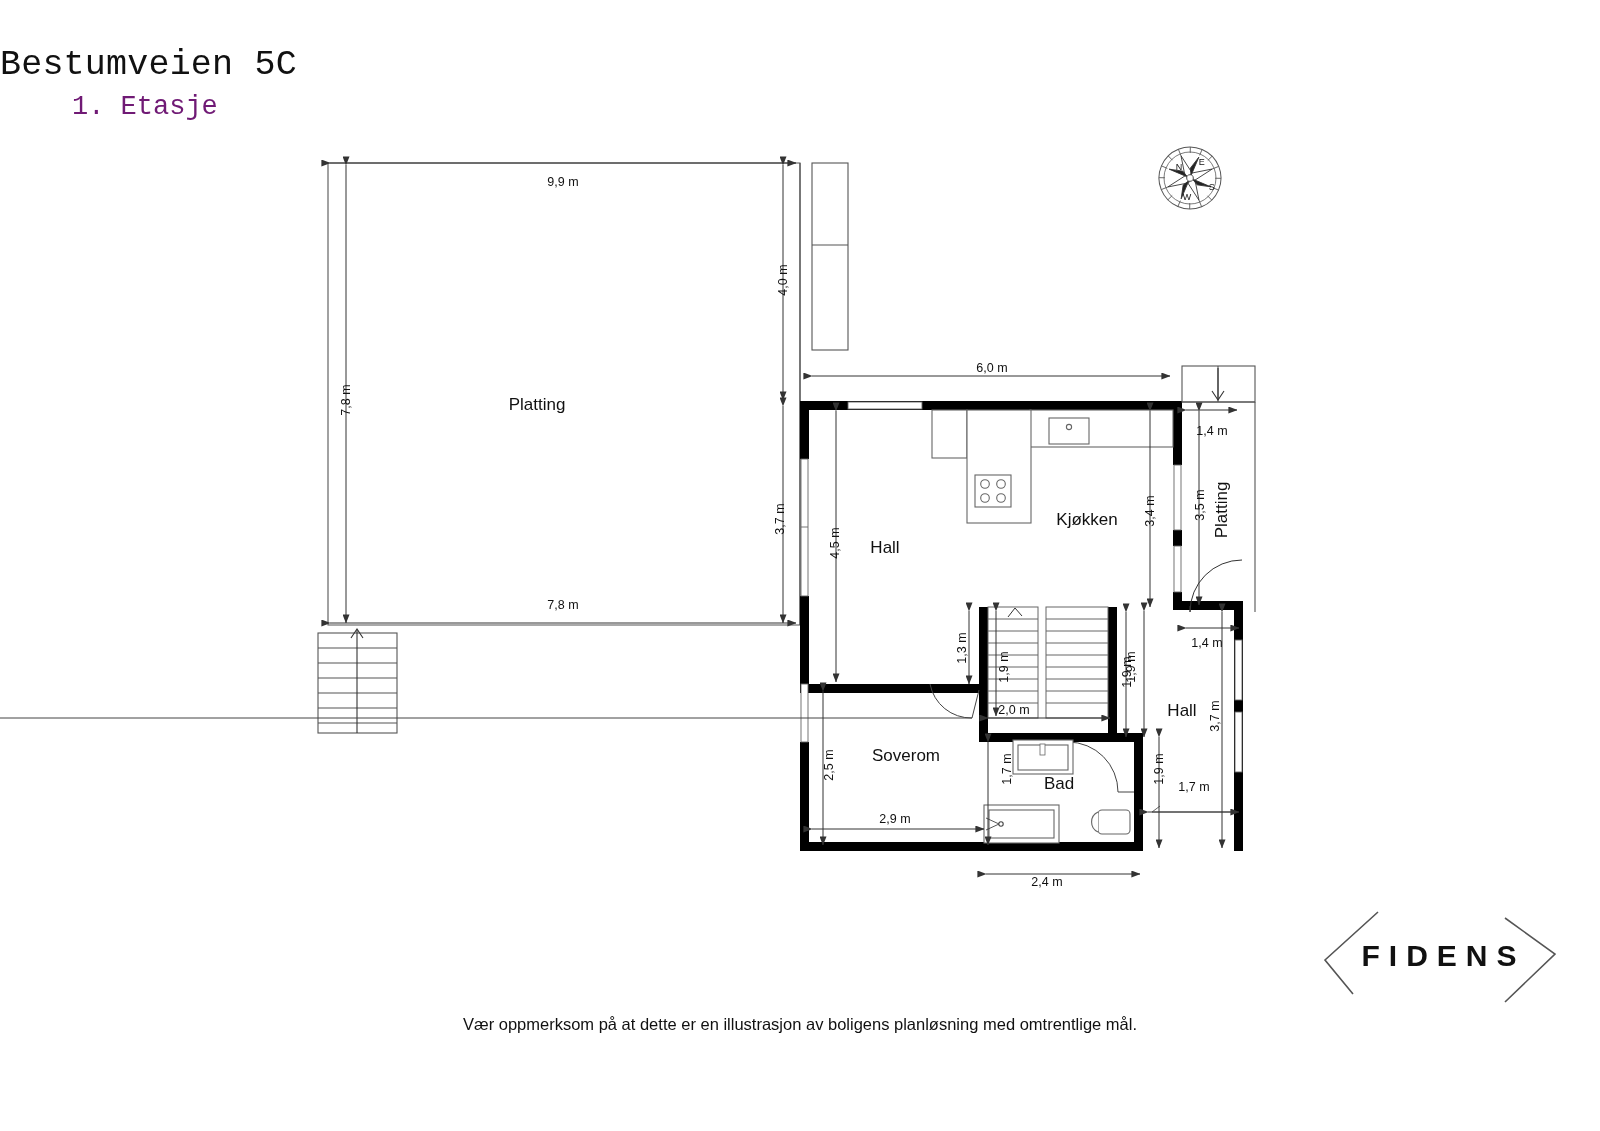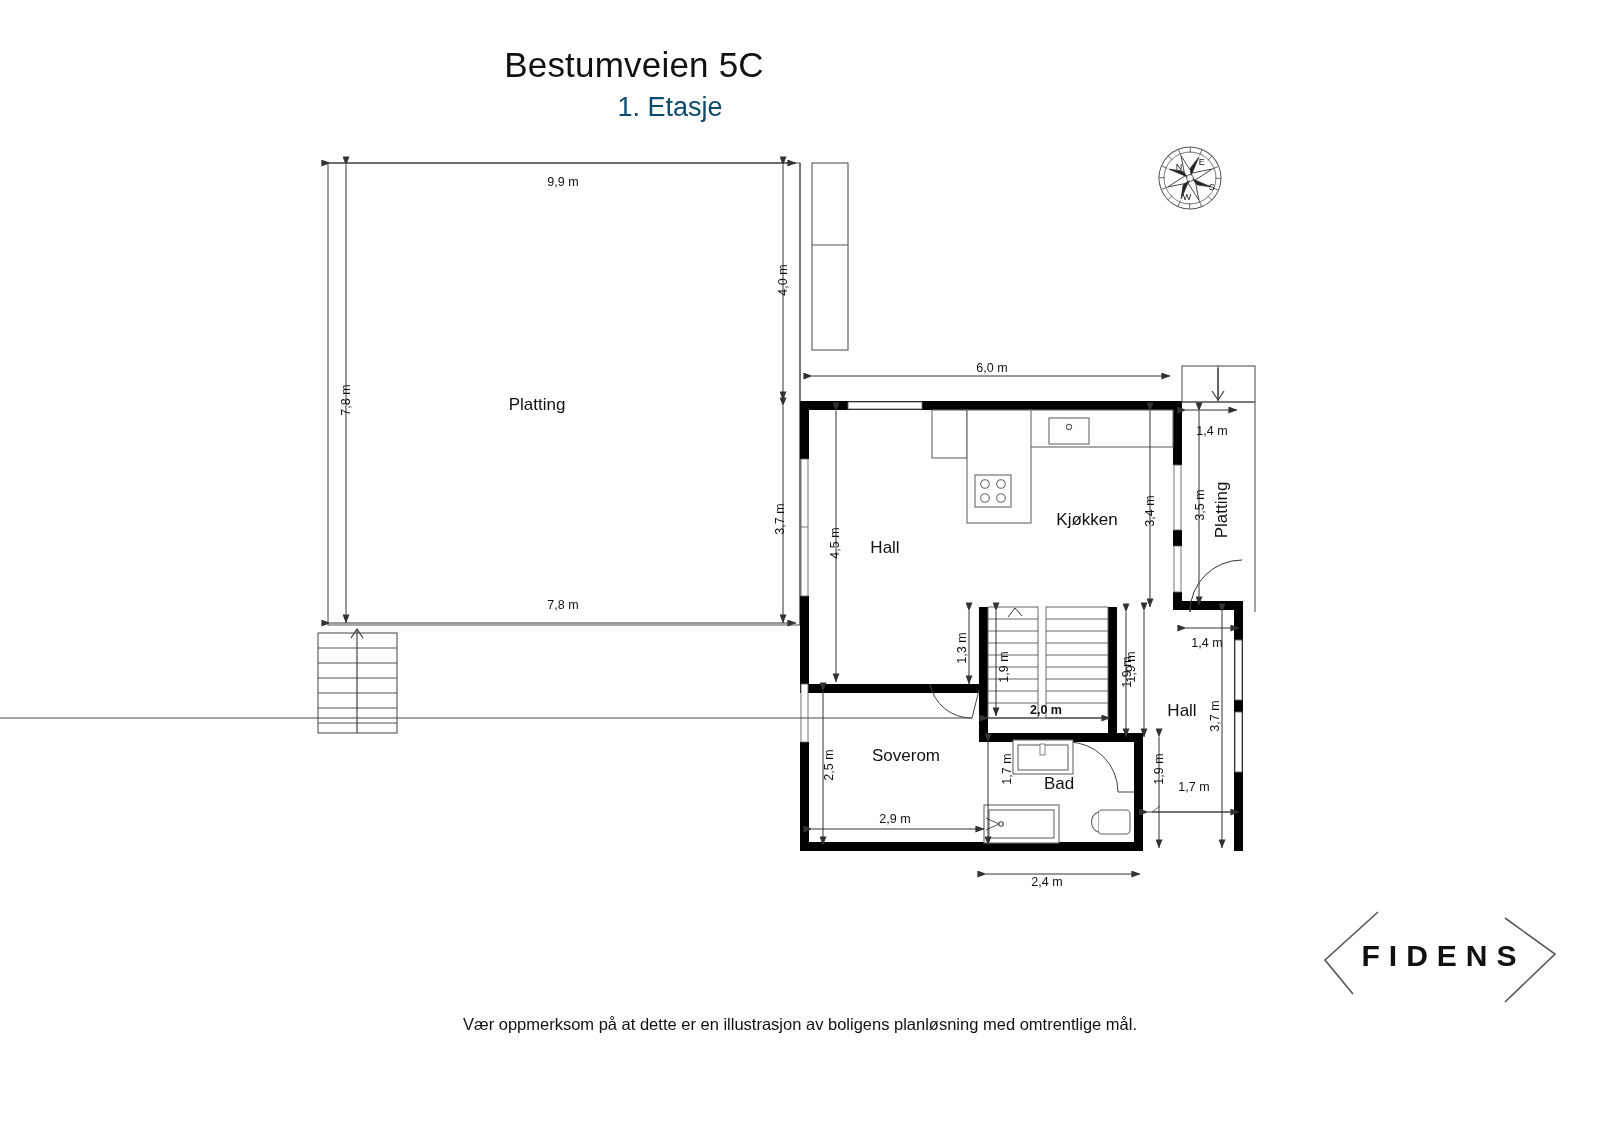--- a/index.html
+++ b/index.html
@@ -16,35 +16,36 @@
     color: #111111;
     overflow: hidden;
   }
 
   
   #header {
     position: absolute;
     left: 0;
     top: 44px;
     width: 1268px;
-    text-align: center;
+    text-align: left;
+    font-family: Liberation Mono, monospace;
   }
   #plan-title {
     font-size: 35px;
     font-weight: 400;
     letter-spacing: 0.2px;
     line-height: 42px;
     color: #111;
   }
   #plan-subtitle {
     font-size: 27px;
     font-weight: 400;
     line-height: 34px;
     margin-top: 4px;
-    color: #0c4a6e;
+    color: #701a75;
     padding-left: 72px;
   }
 
   
   #plan-canvas {
     position: absolute;
     left: 0;
     top: 0;
     width: 1600px;
     height: 1131px;
@@ -389,21 +390,21 @@
 
   <div class="dim-label" style="left:1207px; top:643px;">1,4 m</div>
   <div class="dim-label vert" style="left:1215px; top:716px;">3,7 m</div>
   <div class="dim-label vert" style="left:1127px; top:672px;">1,9 m</div>
   <div class="dim-label vert" style="left:1159px; top:769px;">1,9 m</div>
   <div class="dim-label" style="left:1194px; top:787px;">1,7 m</div>
 
   <div class="dim-label vert" style="left:962px; top:648px;">1,3 m</div>
   <div class="dim-label vert" style="left:1004px; top:667px;">1,9 m</div>
   <div class="dim-label vert" style="left:1131px; top:667px;">1,9 m</div>
-  <div class="dim-label" style="left:1046px; top:710px;font-weight:bold;">2,0 m</div>
+  <div class="dim-label" style="left:1014px; top:710px;">2,0 m</div>
 
   <div class="dim-label vert" style="left:829px; top:765px;">2,5 m</div>
   <div class="dim-label" style="left:895px; top:819px;">2,9 m</div>
   <div class="dim-label vert" style="left:1007px; top:769px;">1,7 m</div>
   <div class="dim-label" style="left:1047px; top:882px;">2,4 m</div>
 </div>
 
 <div id="compass">
   <svg width="74" height="74" viewBox="0 0 74 74">
     <g transform="rotate(-22 37 37)">

